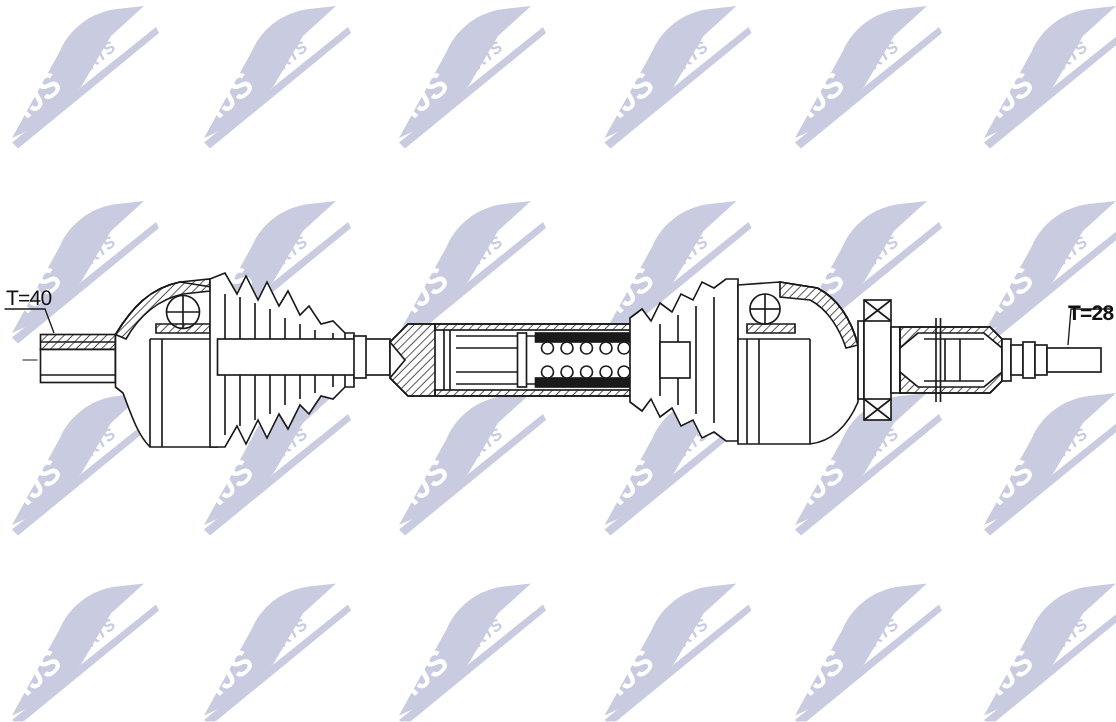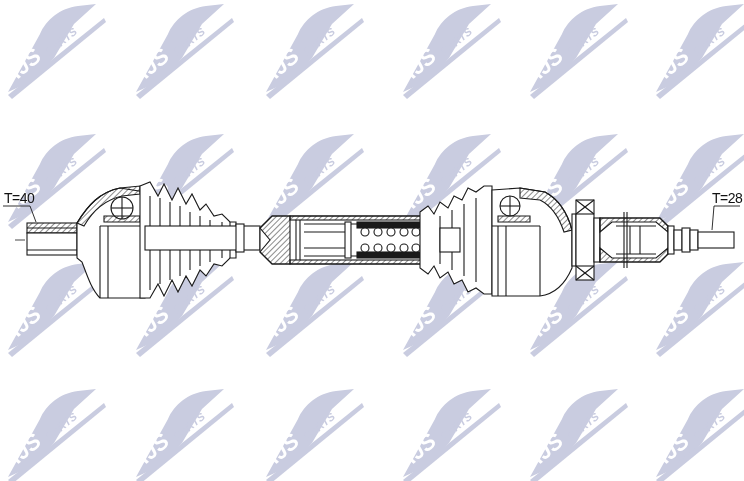--- a/index.html
+++ b/index.html
@@ -338,14 +338,14 @@
         <rect x="690" y="230" width="8" height="20" fill="#fff"></rect>
         <rect x="698" y="232" width="36" height="16" fill="#fff"></rect>
       </g>
 
       <path d="M3,206 L30,206 L36,222" stroke-width="0.9"></path>
       <path d="M740,206 L714,206 L712,230" stroke-width="0.9"></path>
     </g>
   </svg>
 
   <div class="label" style="left:4px;top:190px;">T=40</div>
-  <div class="label" style="left:712px;top:190px;">T=28</div>
+  <div class="label" style="left:712px;top:200px;font-weight:bold;">T=28</div>
 </div>
 
 </body></html>

